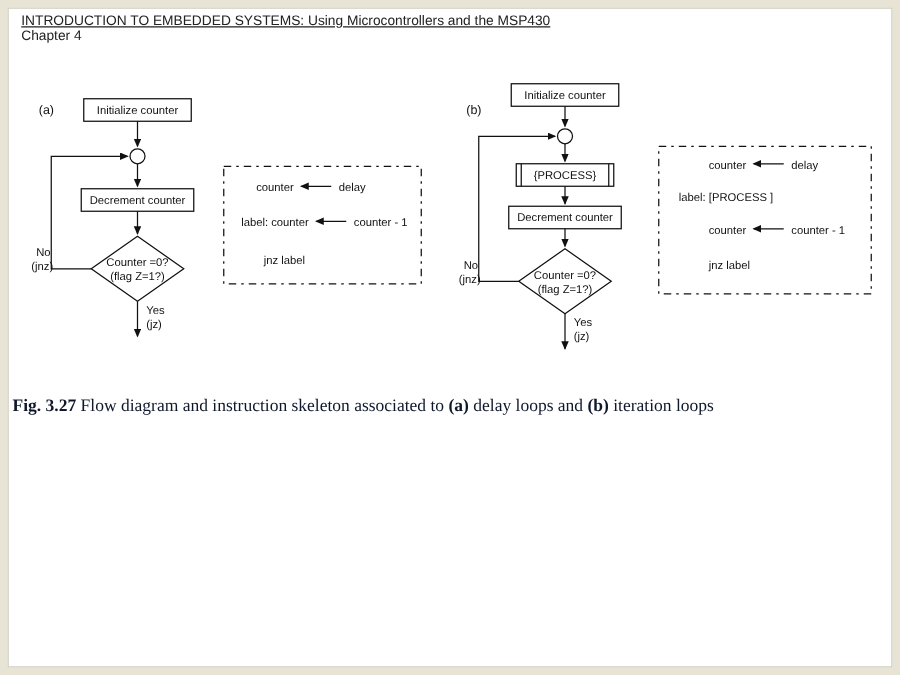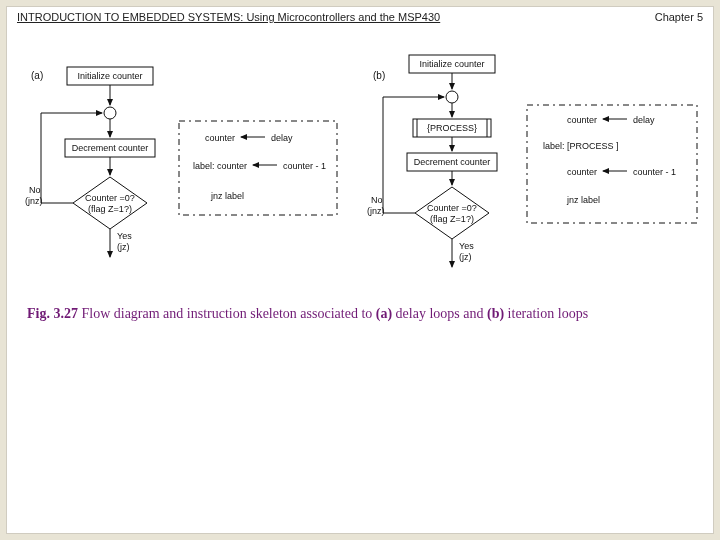--- a/index.html
+++ b/index.html
@@ -14,55 +14,56 @@
     top: 6px; left: 6px; right: 6px; bottom: 6px;
     background: #ffffff;
     border: 1px solid #d0ccc0;
   }
   .header {
     display: flex;
     justify-content: space-between;
     padding: 4px 10px 0 10px;
     font-size: 11px;
     color: #222;
+    flex-direction: column;
   }
   .header .title { text-decoration: underline; }
   .content {
     position: relative;
     width: 100%;
     height: calc(100% - 20px);
   }
   svg { display:block; }
   .caption {
     position: absolute;
-    left: 20px; right: 20px; top: 282px;
+    left: 3px; right: 20px; top: 282px;
     font-family: "Times New Roman", serif;
     font-size: 14px;
-    color: #701a75;
+    color: #0f172a;
     line-height: 1.35;
   }
   .caption .fignum { font-weight: bold; }
   .footer {
     position: absolute;
     left: 0; right: 0; bottom: 10px;
     text-align: center;
     font-size: 11px;
     color: #222;
   }
   
   .svgtext { font-family: Arial, sans-serif; font-size: 10px; fill: #111; }
   .svgsmall { font-family: Arial, sans-serif; font-size: 9px; fill: #111; }
 </style>
 </head>
 <body>
 
 <div class="page">
   <div class="header">
     <span class="title">INTRODUCTION TO EMBEDDED SYSTEMS: Using Microcontrollers and the MSP430</span>
-    <span>Chapter 5</span>
+    <span>Chapter 4</span>
   </div>
 
   <div class="content">
 
     <svg width="706" height="270" viewBox="0 0 706 270">
       <defs>
         <marker id="arr" markerWidth="8" markerHeight="8" refX="6" refY="3" orient="auto">
           <path d="M0,0 L7,3 L0,6 Z" fill="#111"></path>
         </marker>
       </defs>

